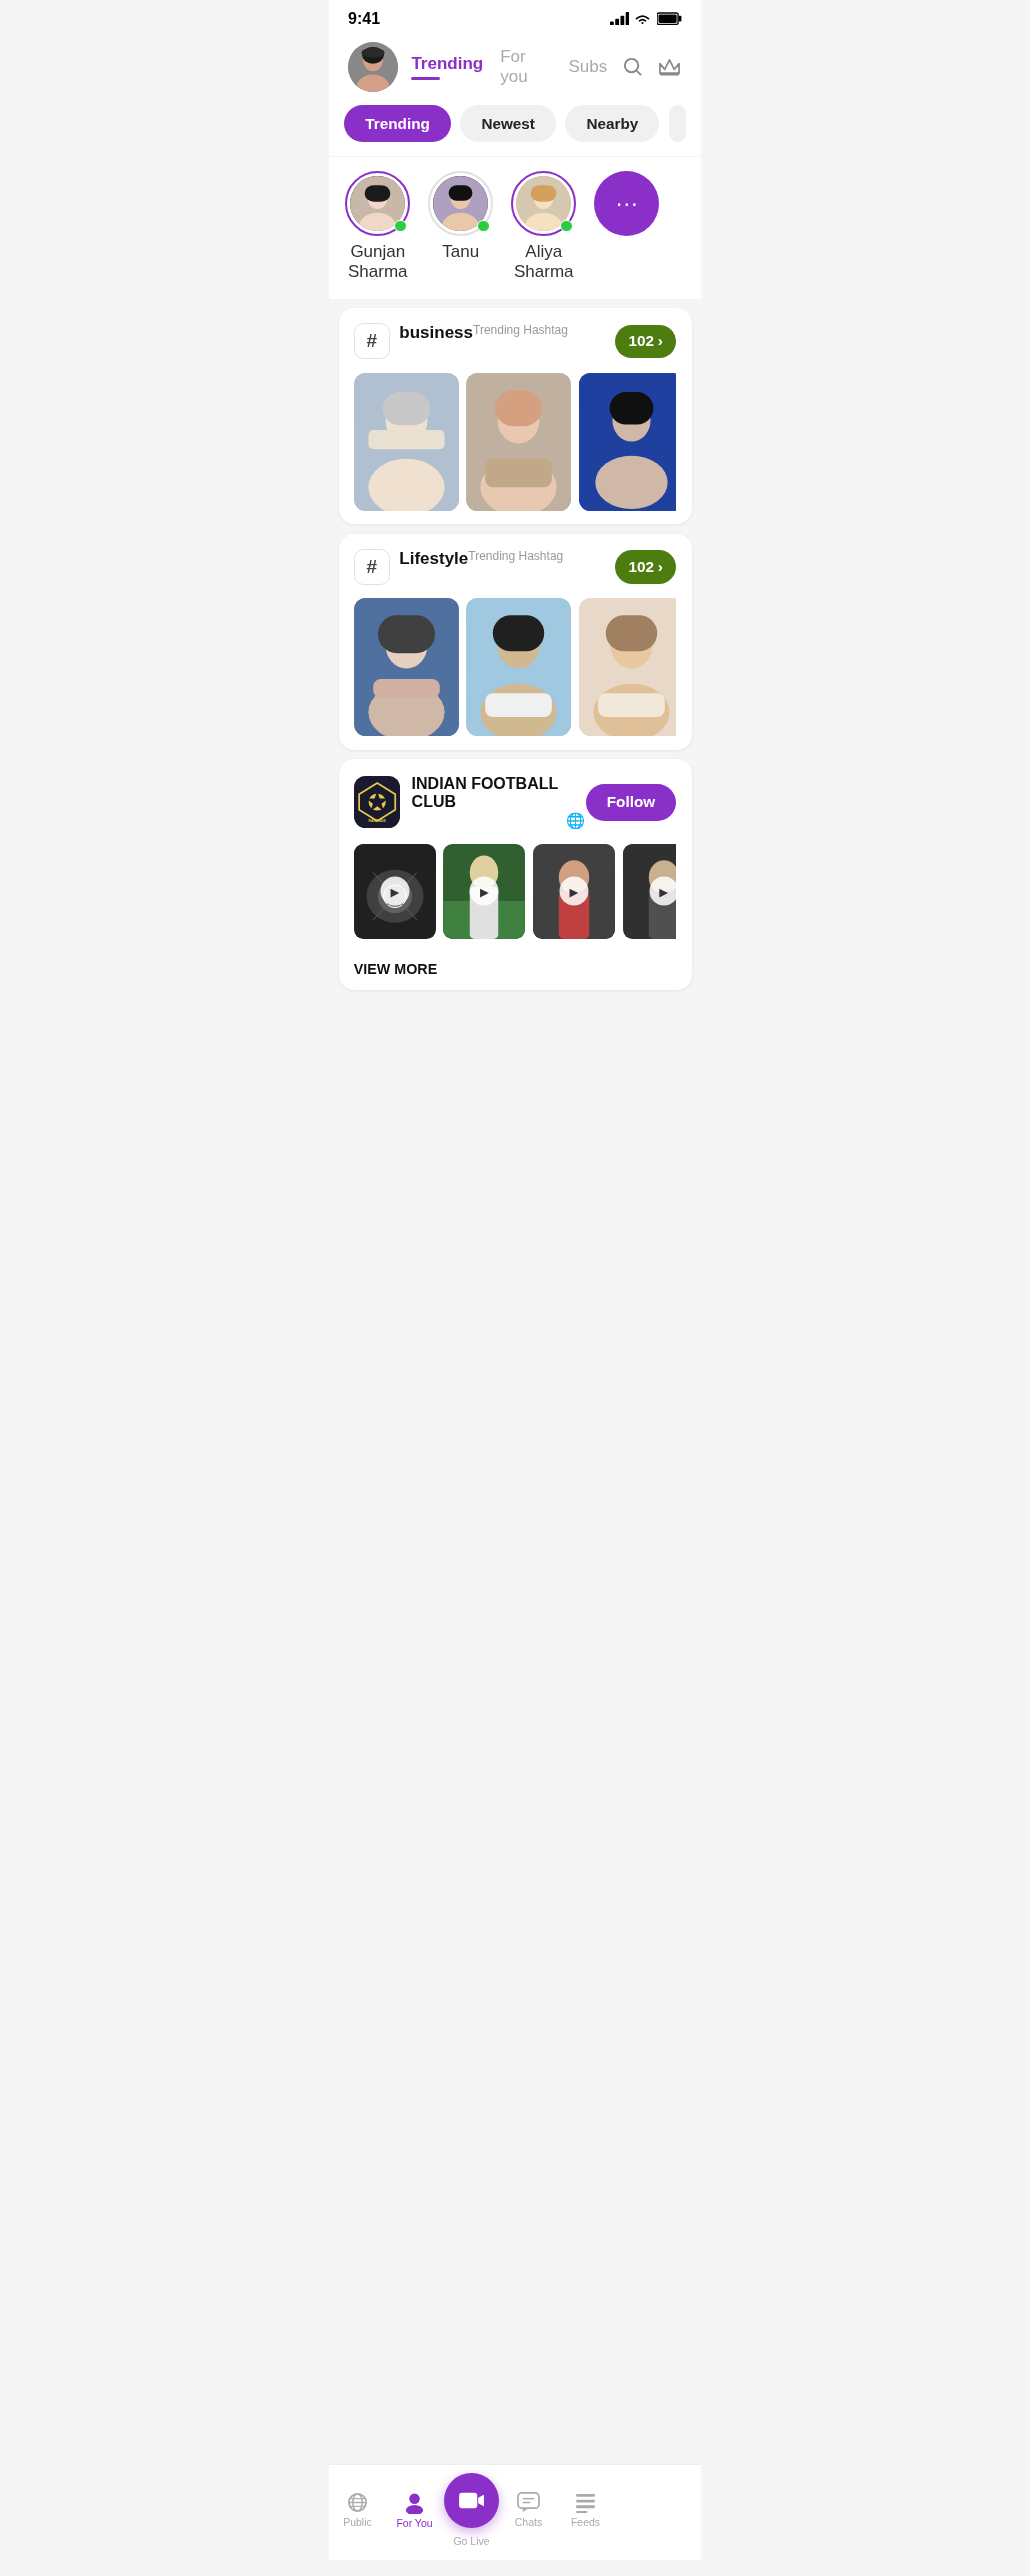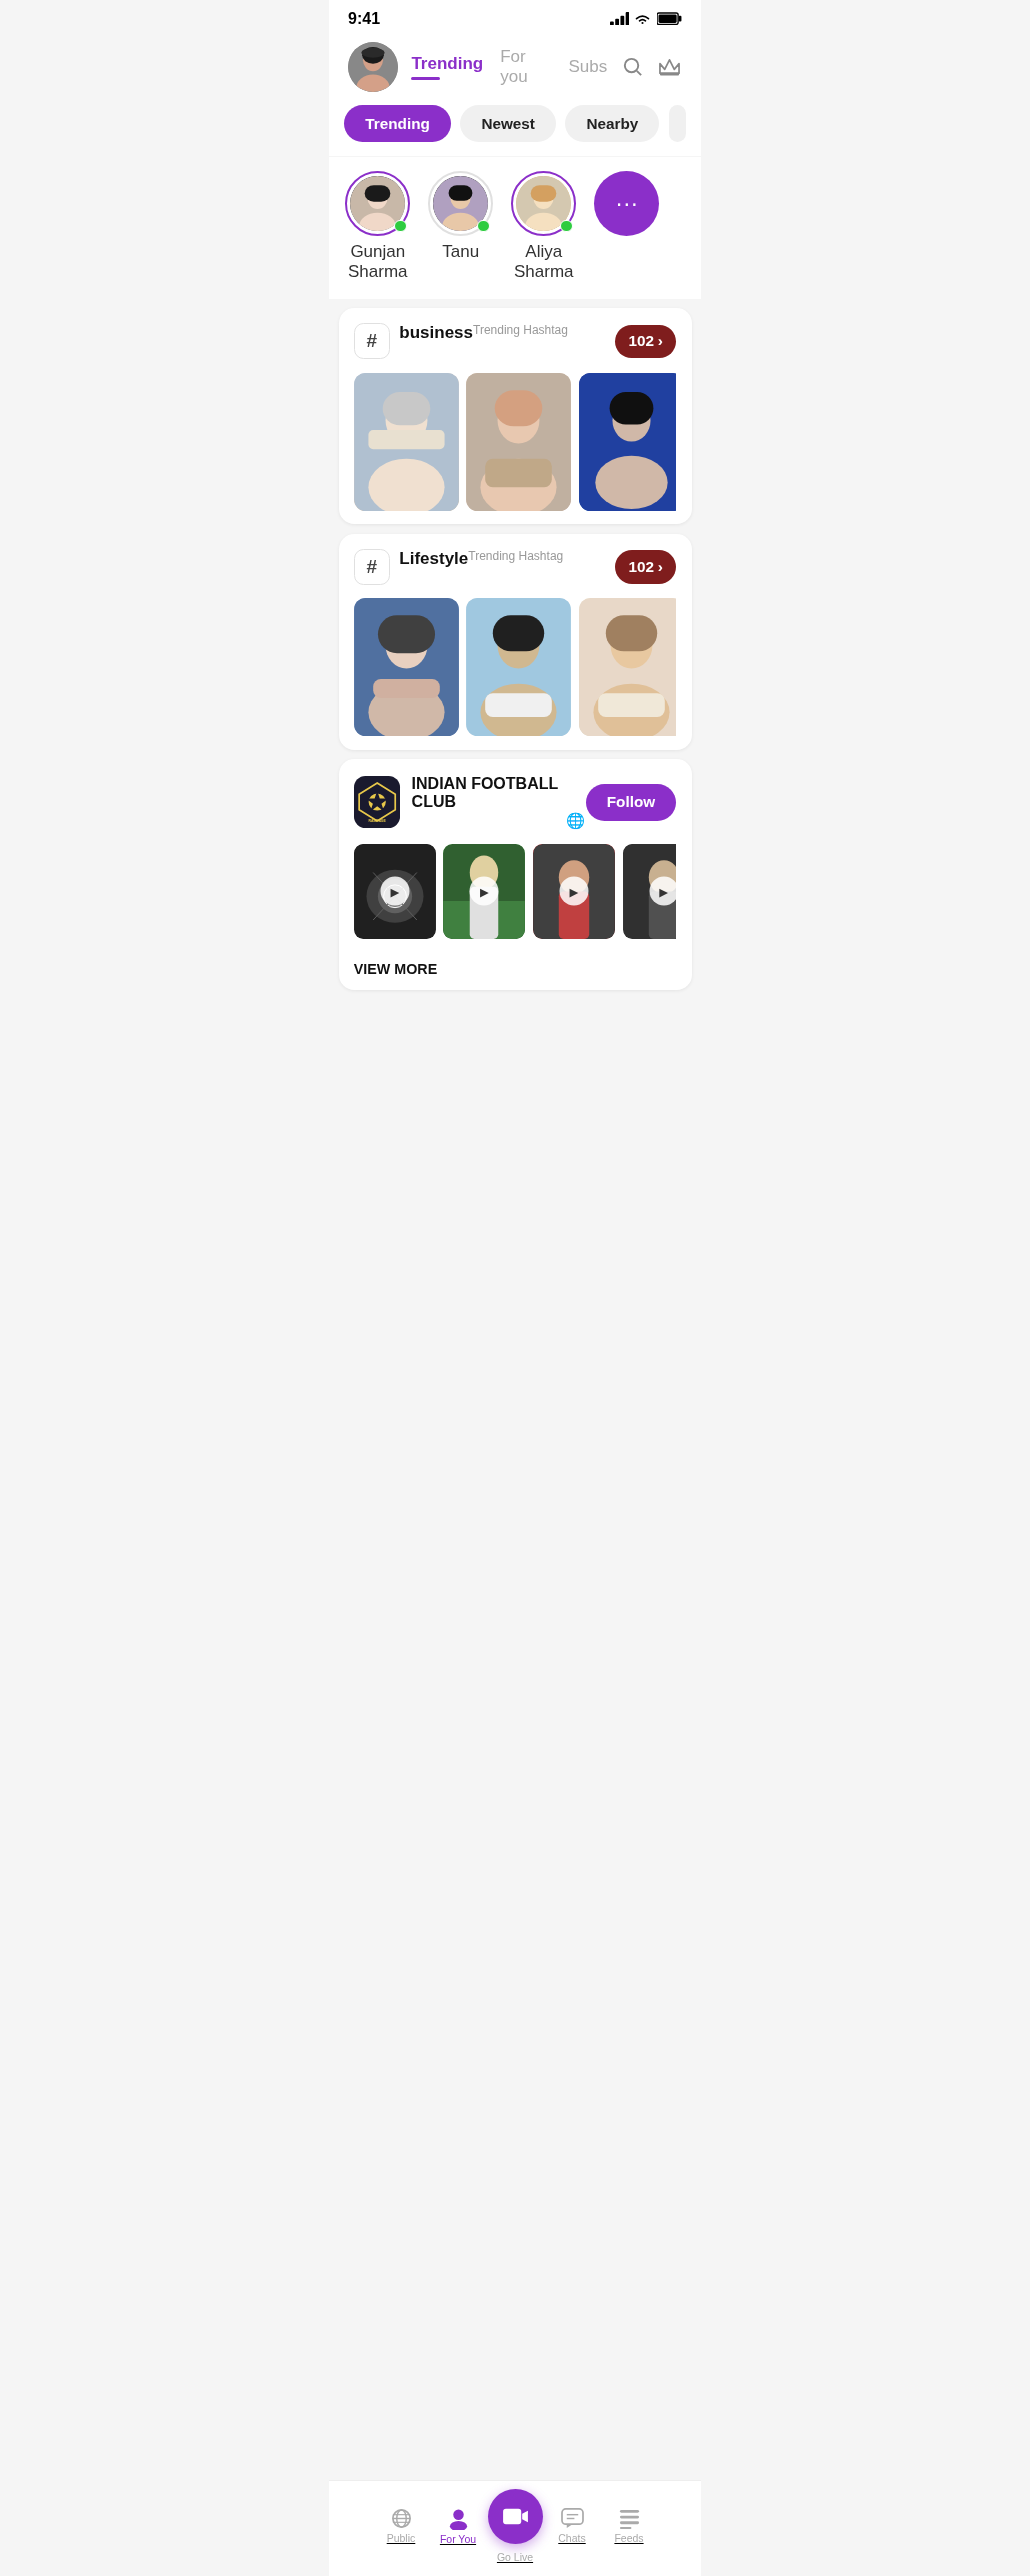--- a/index.html
+++ b/index.html
@@ -206,21 +206,21 @@
       align-items: center;
       justify-content: center;
       font-size: 19px;
       color: #444;
       font-weight: 700;
     }
     .hashtag-info { display: flex; flex-direction: row; }
     .hashtag-name { font-size: 17px; font-weight: 700; color: #111; }
     .hashtag-sub { font-size: 12px; color: #999; }
     .count-pill {
-      background: #7f1d1d;
+      background: #4d7c0f;
       color: #fff;
       border-radius: 19px;
       padding: 7.6px 13.4px;
       font-size: 15.3px;
       font-weight: 700;
       display: flex;
       align-items: center;
       gap: 3.8px;
       cursor: pointer;
     }
@@ -315,32 +315,31 @@
       font-size: 14.3px;
       font-weight: 700;
       color: #111;
       margin-top: 22px;
       cursor: pointer;
     }
 
     
     .bottom-nav {
       position: fixed;
-      bottom: 0;
+      bottom: 16px;
       left: 50%;
       transform: translateX(-50%);
       width: 372px;
       background: #fff;
       border-top: 1px solid #eee;
       display: flex;
       align-items: center;
-      justify-content: center;
+      justify-content: flex-start;
       padding: 7.6px 0 13.4px;
       z-index: 100;
-      text-decoration: underline;
     }
     .nav-item {
       display: flex;
       flex-direction: column;
       align-items: center;
       gap: 2.9px;
       cursor: pointer;
       min-width: 57px;
     }
     .nav-label {

